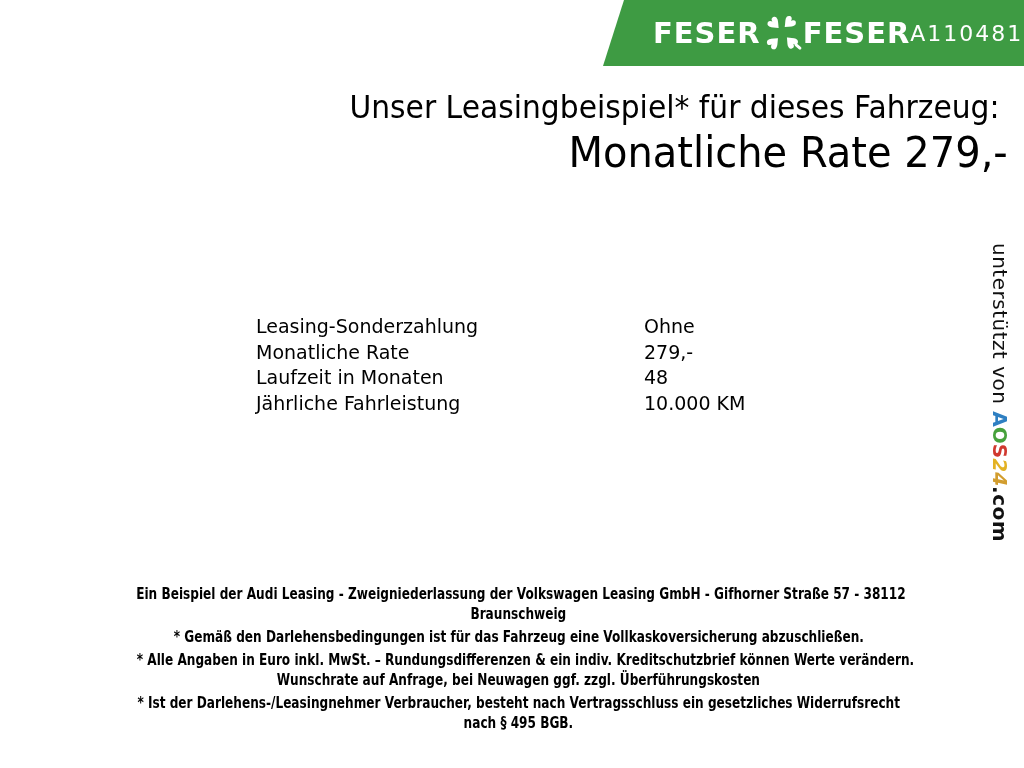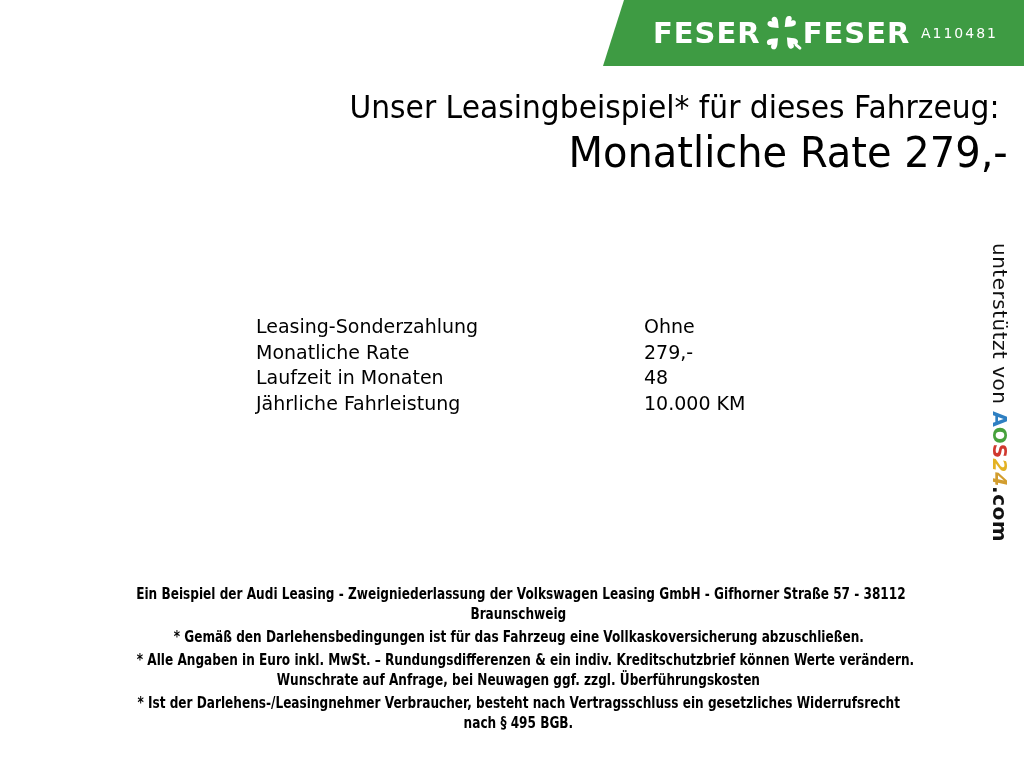--- a/index.html
+++ b/index.html
@@ -60,21 +60,21 @@
   .stem {
     position: absolute;
     right: -4px; bottom: 0px;
     width: 8px; height: 3px;
     background: #ffffff;
     border-radius: 2px;
     transform: rotate(40deg);
   }
   .vehicle-id {
     color: #ffffff;
-    font-size: 14px;
+    font-size: 22px;
     letter-spacing: 2px;
     font-weight: normal;
     white-space: nowrap;
   }
 
   
   .headline { position: absolute; left: 0; width: 1024px; text-align: right; }
   .headline-sub {
     top: 88px;
     font-size: 32px;

